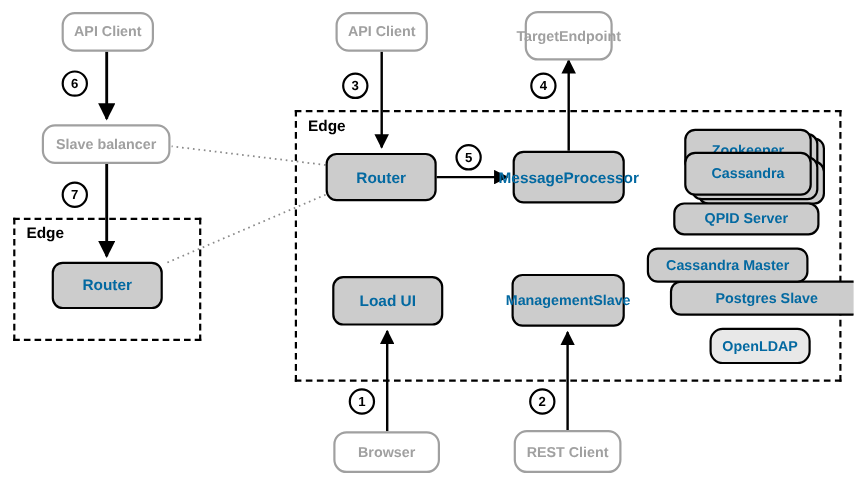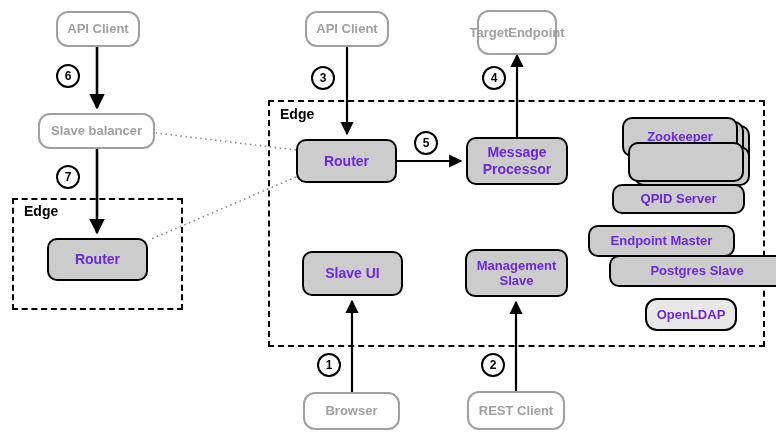--- a/index.html
+++ b/index.html
@@ -10,21 +10,21 @@
 
   .node{position:absolute;box-sizing:border-box;display:flex;align-items:center;
         justify-content:center;text-align:center;line-height:1.18;}
   .node span{display:block;}
 
   
   .ext{border:2px solid #a0a0a0;border-radius:12px;background:#ffffff;
        color:#a0a0a0;font-weight:bold;font-size:13px;}
   
   .solid{border:2px solid #000000;border-radius:10px;background:#cccccc;
-         color:#6d28d9;font-weight:bold;font-size:14px;}
+         color:#0369a1;font-weight:bold;font-size:14px;}
   .solid.light{background:#e8e8e8;}
   .solid.s13{font-size:13px;}
 
   
   .group{position:absolute;box-sizing:border-box;border:2px dashed #000000;background:transparent;}
   .group-label{position:absolute;font-weight:bold;font-size:14px;color:#000;}
 
   
   .badge{position:absolute;width:24px;height:24px;border:2px solid #000;border-radius:50%;
          background:#ffffff;display:flex;align-items:center;justify-content:center;
@@ -96,52 +96,55 @@
   </div>
 
   <div class="node solid" style="left:47px;top:238px;width:101px;height:43px;">
     <span>Router</span>
   </div>
 
   <div class="node solid" style="left:296px;top:139px;width:101px;height:44px;">
     <span>Router</span>
   </div>
 
-  <div class="node solid" style="left:466px;top:137px;width:102px;height:48px;flex-direction:column;justify-content:center;">
+  <div class="node solid" style="left:466px;top:137px;width:102px;height:48px;justify-content:center;">
     <span>Message</span>
     <span>Processor</span>
   </div>
 
   <div class="node solid" style="left:302px;top:251px;width:101px;height:45px;">
-    <span>Slave UI</span>
+    <span>Load UI</span>
   </div>
 
-  <div class="node solid s13" style="left:465px;top:249px;width:103px;height:48px;flex-direction:column;justify-content:center;">
+  <div class="node solid s13" style="left:465px;top:249px;width:103px;height:48px;flex-direction:row;justify-content:center;">
     <span>Management</span>
     <span>Slave</span>
   </div>
 
   <div class="stackcard" style="left:634px;top:125px;width:116px;height:40px;"></div>
   <div class="stackcard" style="left:628px;top:121px;width:116px;height:40px;"></div>
   <div class="node solid s13" style="left:622px;top:117px;width:116px;height:40px;">
     <span>Zookeeper</span>
   </div>
 
   <div class="stackcard" style="left:634px;top:146px;width:116px;height:40px;"></div>
   <div class="stackcard" style="left:628px;top:142px;width:116px;height:40px;"></div>
+  <div class="node solid s13" style="left:622px;top:138px;width:116px;height:40px;">
+    <span>Cassandra</span>
+  </div>
 
   <div class="node solid s13" style="left:612px;top:184px;width:133px;height:30px;">
     <span>QPID Server</span>
   </div>
 
   <div class="node solid s13" style="left:609px;top:255px;width:176px;height:32px;">
     <span>Postgres Slave</span>
   </div>
   <div class="node solid s13" style="left:588px;top:225px;width:147px;height:32px;">
-    <span>Endpoint Master</span>
+    <span>Cassandra Master</span>
   </div>
 
   <div class="node solid light s13" style="left:645px;top:298px;width:92px;height:33px;border-radius:12px;">
     <span>OpenLDAP</span>
   </div>
 
   <div class="badge" style="left:56px;top:64px;">
     <span>6</span>
   </div>
   <div class="badge" style="left:56px;top:165px;">

